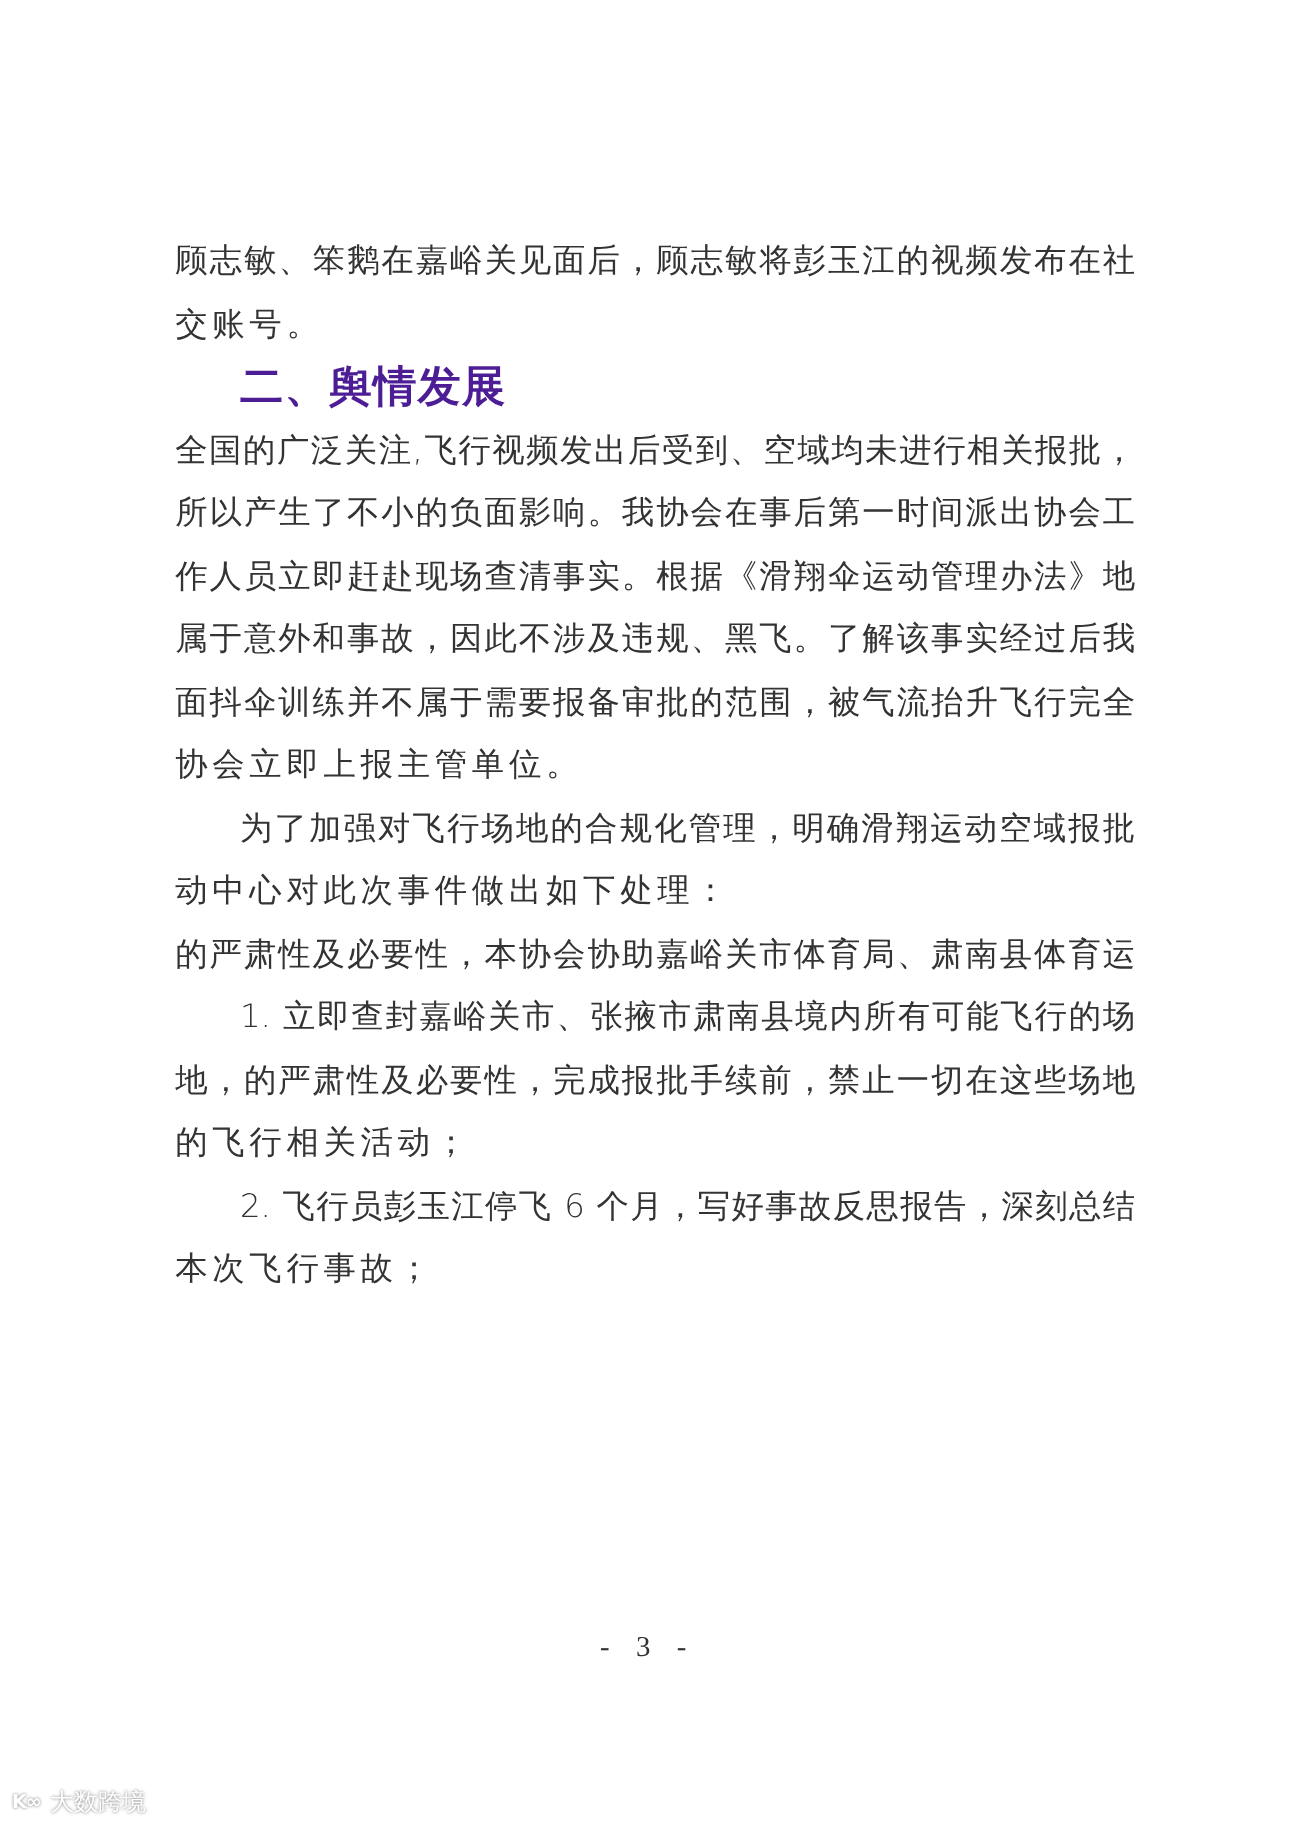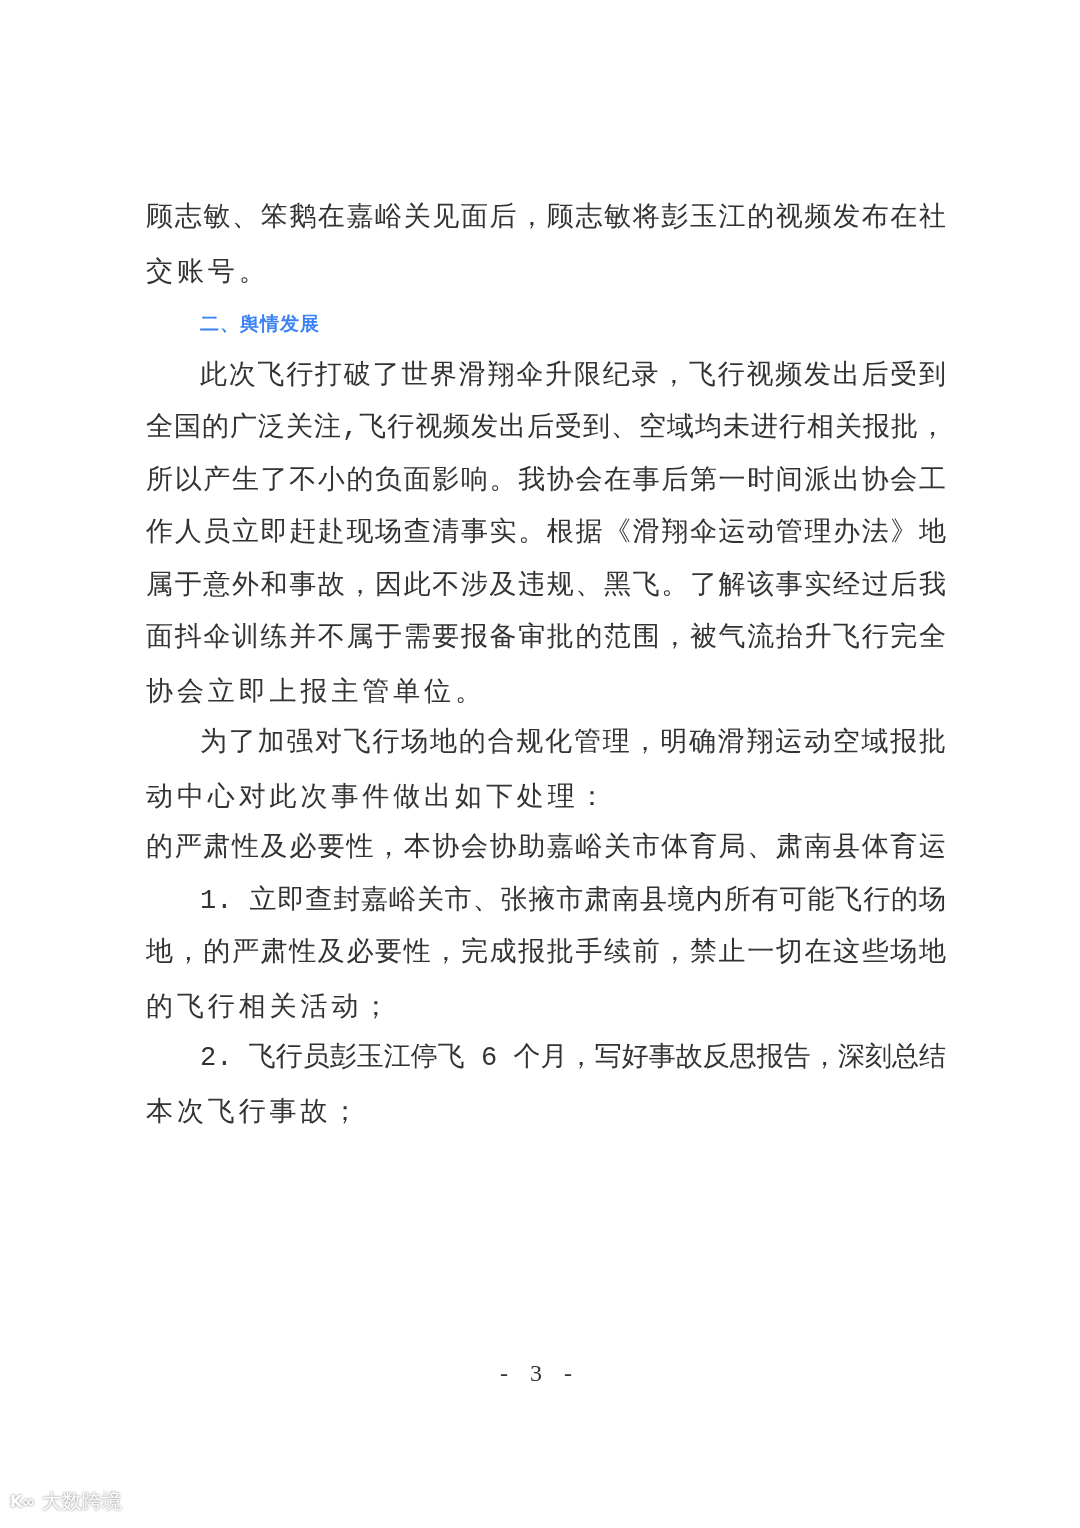--- a/index.html
+++ b/index.html
@@ -28,31 +28,30 @@
       white-space: nowrap;
       letter-spacing: 3.9px;
       font-family: "DejaVu Sans", "Liberation Sans", sans-serif;
       font-weight: 300;
       color: #333;
     }
     .line.just {
       text-align: justify;
       text-align-last: justify;
       letter-spacing: 0;
-      font-family: Liberation Mono, monospace;
     }
     .indent { padding-left: 54px; }
     .heading {
-      font-size: 19px;
+      font-size: 36px;
       line-height: 52.5px;
       height: 52.5px;
       padding-left: 54px;
       font-family: "DejaVu Sans", "Liberation Sans", sans-serif;
       font-weight: bold;
-      color: #3b82f6;
+      color: #4c1d95;
       letter-spacing: 1px;
     }
     .page-number {
       position: absolute;
       left: 0;
       width: 1080px;
       top: 1360px;
       text-align: center;
       font-size: 24px;
       color: #333;
@@ -84,21 +83,20 @@
 <div class="page">
 
   <div>
     <div class="line just">顾志敏、笨鹅在嘉峪关见面后，顾志敏将彭玉江的视频发布在社</div>
     <div class="line">交账号。</div>
   </div>
 
   <div class="heading">二、舆情发展</div>
 
   <div>
-    <div class="line just indent">此次飞行打破了世界滑翔伞升限纪录，飞行视频发出后受到</div>
     <div class="line just">全国的广泛关注,飞行视频发出后受到、空域均未进行相关报批，</div>
     <div class="line just">所以产生了不小的负面影响。我协会在事后第一时间派出协会工</div>
     <div class="line just">作人员立即赶赴现场查清事实。根据《滑翔伞运动管理办法》地</div>
     <div class="line just">属于意外和事故，因此不涉及违规、黑飞。了解该事实经过后我</div>
     <div class="line just">面抖伞训练并不属于需要报备审批的范围，被气流抬升飞行完全</div>
     <div class="line">协会立即上报主管单位。</div>
   </div>
 
 
   <div>

